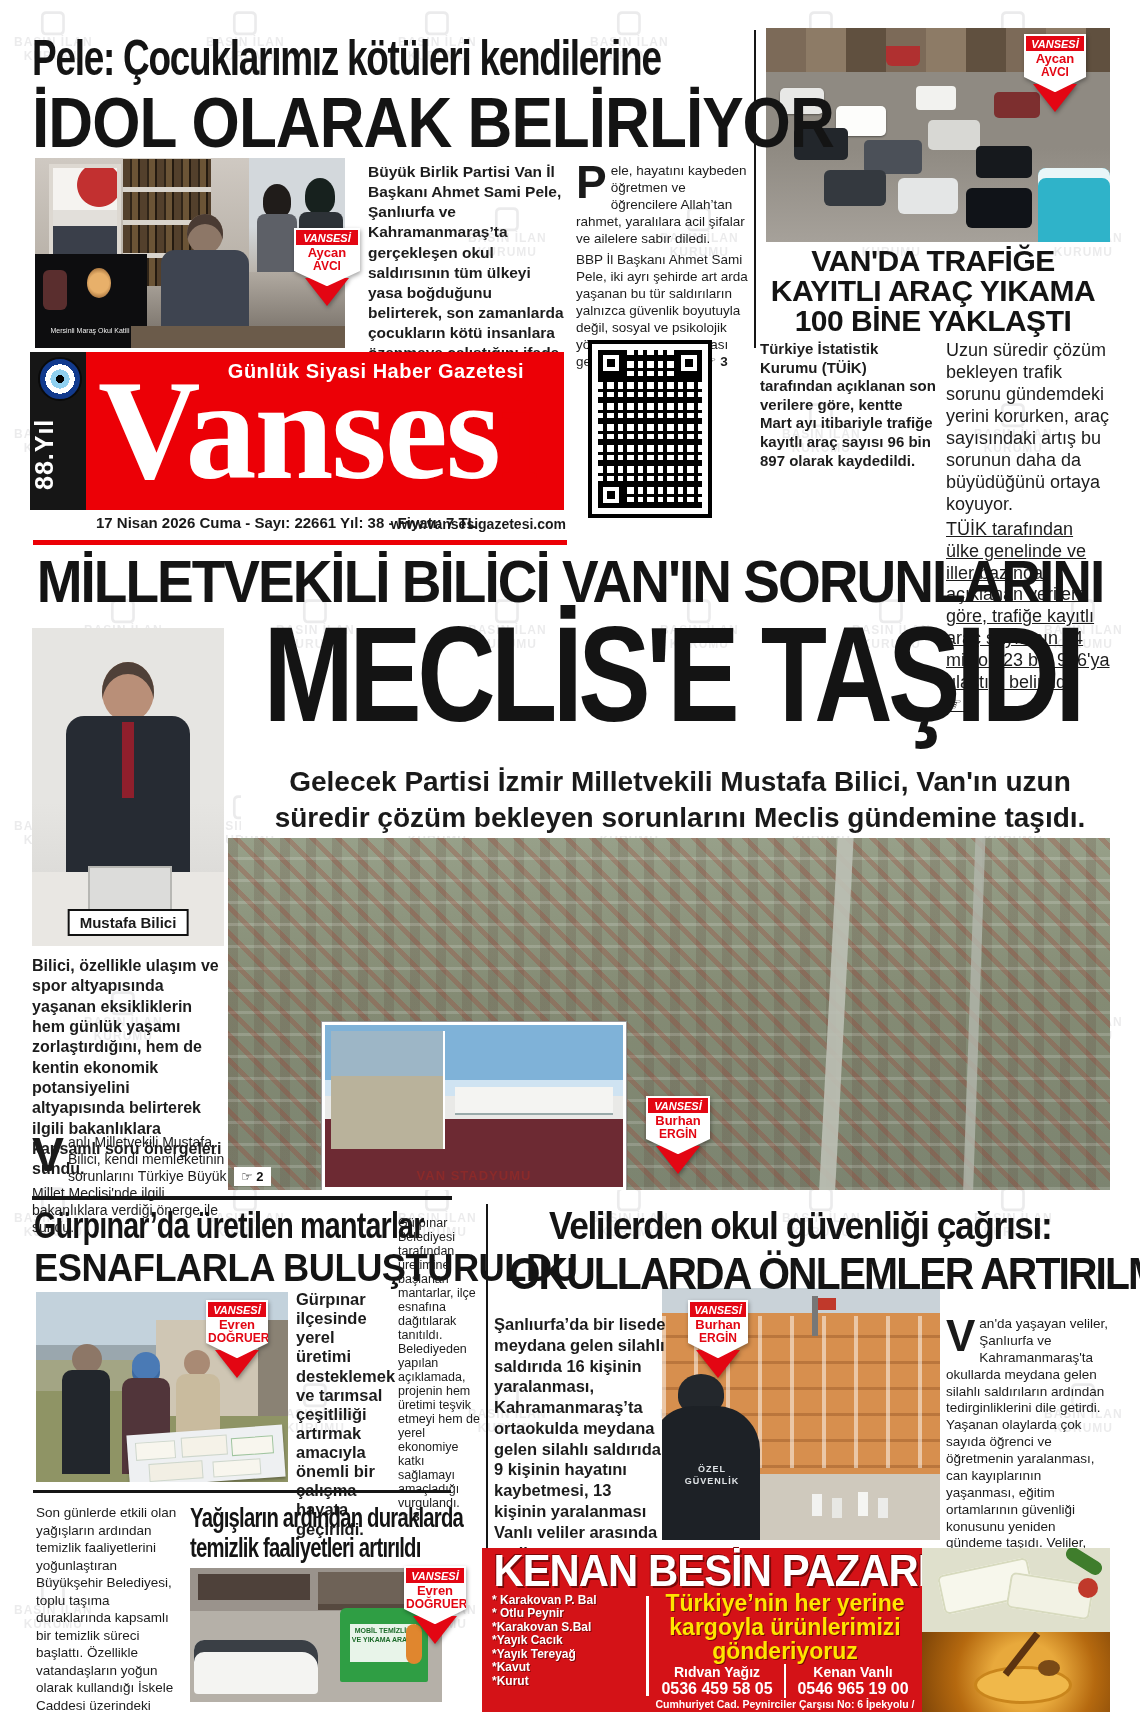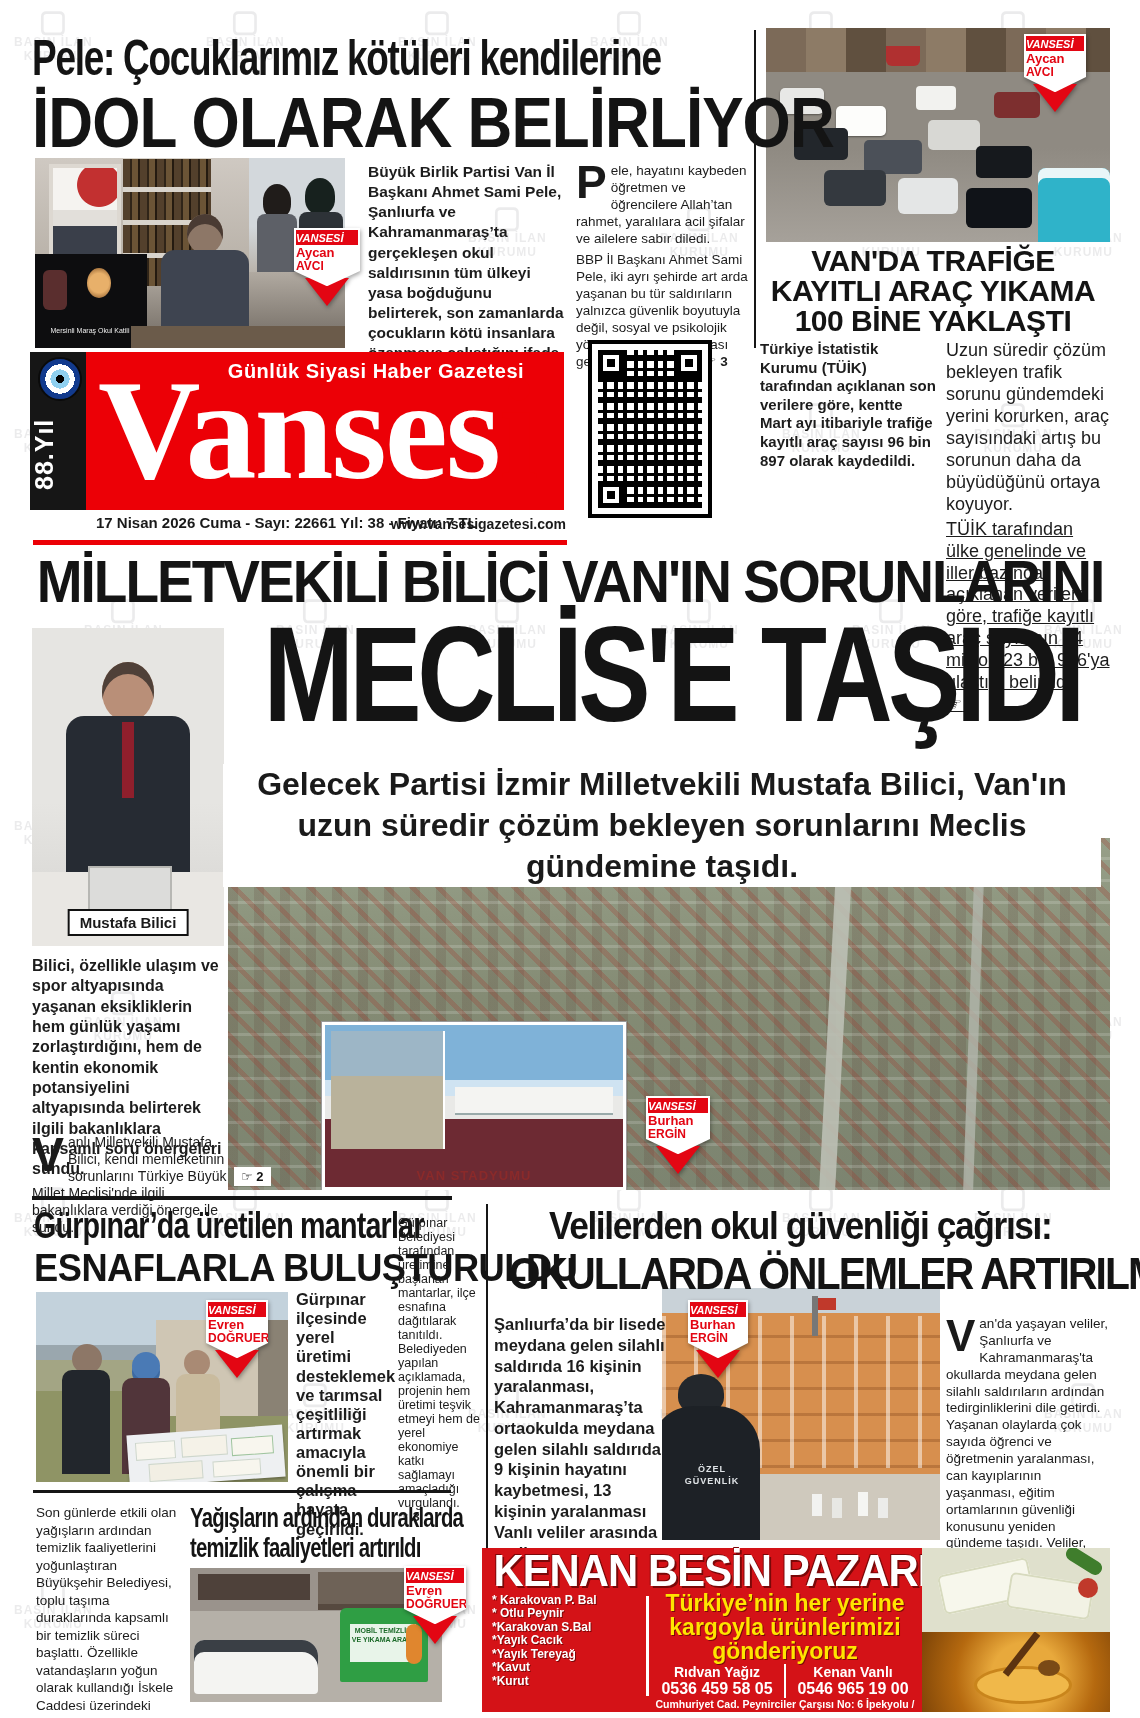--- a/index.html
+++ b/index.html
@@ -26,21 +26,21 @@
   .bold-col { font-weight:700; }
   .dropcap { float:left; font-weight:700; color:#1a1a1a; line-height:.8; margin:2px 4px 0 0; }
   .pref { font-weight:800; white-space:nowrap; }
   .hand { font-weight:400; }
   
   .photo { position:absolute; overflow:hidden; background:#bbb; z-index:2; }
   .ph { position:absolute; }
   
   .vbadge { position:absolute; width:62px; z-index:6; filter:drop-shadow(1px 2px 2px rgba(0,0,0,.35)); }
   .vbadge .shield { background:#fff; clip-path:polygon(0 0,100% 0,100% 74%,50% 100%,0 74%);
-                    padding:2px 2px 14px 2px; text-align:left; }
+                    padding:2px 2px 14px 2px; text-align:center; }
   .vbadge .brand { background:#e30613; color:#fff; font-style:italic; font-weight:bold;
                    font-size:11px; padding:2px 0 1px 0; }
   .vbadge .first { color:#e30613; font-weight:bold; font-size:13px; margin-top:1px; line-height:1.05; }
   .vbadge .last  { color:#e30613; font-weight:800; font-size:12px; line-height:1.05; }
   .vbadge .tri { width:0; height:0; margin:-8px auto 0 auto;
                  border-left:22px solid transparent; border-right:22px solid transparent;
                  border-top:28px solid #e30613; }
   .vline { position:absolute; width:2px; background:#161616; z-index:3; }
   .hrule { position:absolute; height:4px; background:#161616; z-index:3; }
   
@@ -246,21 +246,21 @@
     <div class="ph" style="left:90px;top:94px;width:12px;height:76px;background:#8f1f2c;"></div>
     <div class="ph" style="left:0;bottom:0;width:192px;height:74px;background:#e9e7e3;"></div>
     <div class="ph" style="left:56px;bottom:30px;width:80px;height:46px;background:#dcdcda;border:2px solid #b7b7b3;"></div>
     <figcaption class="ph" style="left:50%;bottom:10px;transform:translateX(-50%);background:#fff;border:2px solid #111;padding:3px 10px;font-size:15px;font-weight:bold;white-space:nowrap;">Mustafa Bilici</figcaption>
   </figure>
 
   <div class="abs hl ctr" style="left:228px;top:606px;width:882px;z-index:3;">
     <span class="fitc" style="font-size:118px;letter-spacing:-5px;--sx:.92;--sy:1.15;">MECLİS'E TAŞIDI</span>
   </div>
 
-  <div class="abs ctr" style="left:223px;top:764px;width:878px;font-size:32px;font-weight:bold;line-height:1.28;background:#fff;z-index:3;">Gelecek Partisi İzmir Milletvekili Mustafa Bilici, Van'ın uzun süredir çözüm bekleyen sorunlarını Meclis gündemine taşıdı.</div>
+  <div class="abs ctr" style="left:241px;top:764px;width:878px;font-size:28px;font-weight:bold;line-height:1.28;background:#fff;z-index:3;">Gelecek Partisi İzmir Milletvekili Mustafa Bilici, Van'ın uzun süredir çözüm bekleyen sorunlarını Meclis gündemine taşıdı.</div>
 
   <figure class="photo" style="left:228px;top:838px;width:882px;height:352px;background:
       repeating-linear-gradient(45deg, rgba(160,60,48,.28) 0 5px, transparent 5px 18px),
       repeating-linear-gradient(0deg, rgba(255,255,255,.16) 0 3px, transparent 3px 22px),
       repeating-linear-gradient(90deg, rgba(90,60,50,.18) 0 10px, transparent 10px 26px),
       linear-gradient(180deg,#97a089 0%,#848b74 45%,#7c8470 100%);">
     <div class="ph" style="left:68%;top:-10px;width:16px;height:110%;background:#bcc0b5;transform:rotate(3deg);opacity:.9;"></div>
     <div class="ph" style="left:84%;top:-10px;width:10px;height:110%;background:#b3b7ac;transform:rotate(2deg);opacity:.8;"></div>
     <div class="ph" style="left:94px;top:184px;width:298px;height:162px;background:linear-gradient(180deg,#7fb2d8 0 34%,#cfe3f2 34% 44%,#e9e9e7 44% 58%,#6d2a33 58% 100%);border:3px solid #fff;box-shadow:0 0 0 1px #999;">
       <div class="ph" style="left:6px;top:6px;width:112px;height:118px;background:linear-gradient(180deg,#9db6c6 0 38%,#b9b29b 38% 100%);border-right:2px solid #fff;"></div>

